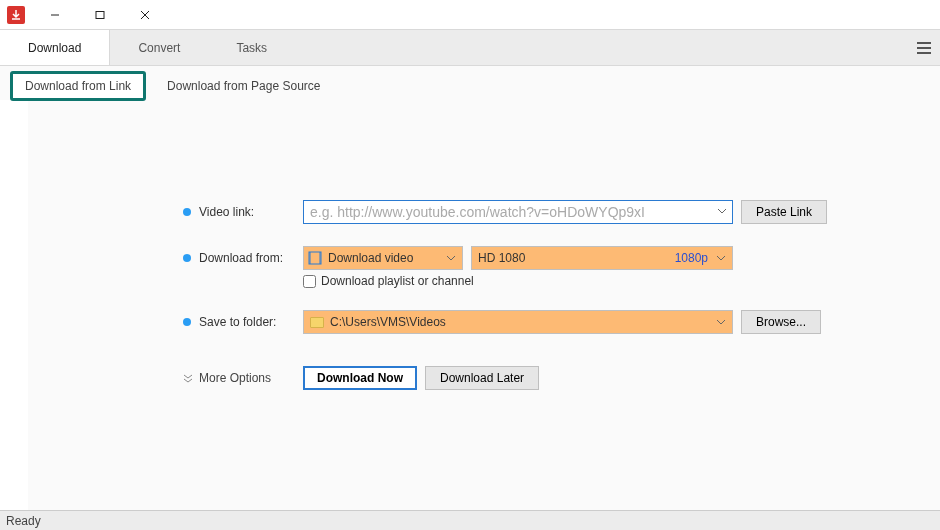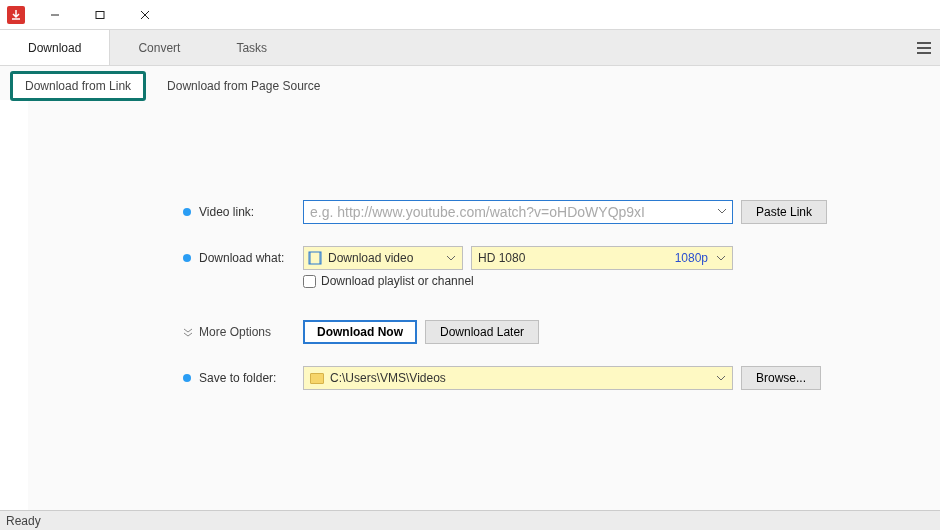--- a/index.html
+++ b/index.html
@@ -26,21 +26,21 @@
 .row.tight { margin-top: -18px; margin-bottom: 22px; }
 .label-col { width: 120px; display: flex; align-items: center; gap: 8px; font-size: 12px; color: #333; }
 .bullet { width: 8px; height: 8px; border-radius: 50%; background: #2a9df4; flex-shrink: 0; }
 .field-col { display: flex; align-items: center; gap: 8px; }
 
 input.url { width: 430px; height: 24px; border: 1px solid #2a7ad1; padding: 0 22px 0 6px; font-size: 14px; color: #333; }
 input.url::placeholder { color: #aaa; }
 .btn { height: 24px; padding: 0 14px; background: #e6e6e6; border: 1px solid #bfbfbf; font-size: 12px; cursor: pointer; }
 .btn.primary { background: #fff; border: 2px solid #2a7ad1; font-weight: bold; padding: 3px 12px; height: auto; }
 
-.select-like { height: 24px; border: 1px solid #bfbfbf; background: #fef9c3; display: flex; align-items: center; font-size: 12px; position: relative; }
+.select-like { height: 24px; border: 1px solid #bfbfbf; background: #fdba74; display: flex; align-items: center; font-size: 12px; position: relative; }
 .select-like .chev { position: absolute; right: 6px; }
 .sel-what { width: 160px; padding-left: 4px; gap: 6px; }
 .sel-quality { width: 262px; padding-left: 6px; }
 .sel-quality .qval { color: #2a4fd1; position: absolute; right: 24px; }
 .sel-folder { width: 430px; padding-left: 6px; gap: 6px; position: relative; }
 .sel-folder .chev { right: 6px; }
 .folder-icon { width: 14px; height: 11px; background: #f6d56b; border: 1px solid #d6b24a; border-radius: 1px; }
 
 .check-row { display: flex; align-items: center; gap: 5px; font-size: 12px; color: #333; }
 .check-row input { width: 13px; height: 13px; }
@@ -111,21 +111,21 @@
             </svg>
         </span>
       </div>
       <button class="btn">Paste Link</button>
     </div>
   </div>
 
   <div class="row">
     <div class="label-col">
       <span class="bullet"></span>
-      <span>Download what:</span>
+      <span>Download from:</span>
     </div>
     <div class="field-col">
       <div class="select-like sel-what">
         <svg class="ico" width="14" height="14">
             <rect x="1" y="1" width="12" height="12" stroke="#2a7ad1" fill="none"></rect>
             <rect x="1" y="1" width="2" height="12" fill="#2a7ad1" opacity="0.5"></rect>
             <rect x="11" y="1" width="2" height="12" fill="#2a7ad1" opacity="0.5"></rect>
           </svg>
         <span>Download video</span>
         <span class="chev">
@@ -149,51 +149,51 @@
   <div class="row tight">
     <div class="label-col"></div>
     <div class="field-col">
       <label class="check-row">
         <input type="checkbox" style="">
         <span>Download playlist or channel</span>
       </label>
     </div>
   </div>
 
-  <div class="row" style="margin-top:32px;">
-    <div class="label-col expand">
-      <span class="chevrons">
-        <svg width="10" height="10">
-            <path d="M1 2l4 3 4-3M1 6l4 3 4-3" stroke="#888" fill="none"></path>
-          </svg>
-      </span>
-      <span>More Options</span>
-    </div>
-    <div class="field-col">
-      <button class="btn primary">Download Now</button>
-      <button class="btn">Download Later</button>
-    </div>
-  </div>
-
   <div class="row">
     <div class="label-col">
       <span class="bullet"></span>
       <span>Save to folder:</span>
     </div>
     <div class="field-col">
       <div class="select-like sel-folder">
         <span class="folder-icon"></span>
         <span>C:\Users\VMS\Videos</span>
         <span class="chev">
             <svg class="ico" width="10" height="10">
               <path d="M1 3l4 4 4-4" stroke="#666" fill="none"></path>
             </svg>
           </span>
       </div>
       <button class="btn">Browse...</button>
     </div>
   </div>
 
+  <div class="row" style="margin-top:32px;">
+    <div class="label-col expand">
+      <span class="chevrons">
+        <svg width="10" height="10">
+            <path d="M1 2l4 3 4-3M1 6l4 3 4-3" stroke="#888" fill="none"></path>
+          </svg>
+      </span>
+      <span>More Options</span>
+    </div>
+    <div class="field-col">
+      <button class="btn primary">Download Now</button>
+      <button class="btn">Download Later</button>
+    </div>
+  </div>
+
 </div>
 
 <div class="statusbar">
   <span>Ready</span>
 </div>
 
 </body></html>

